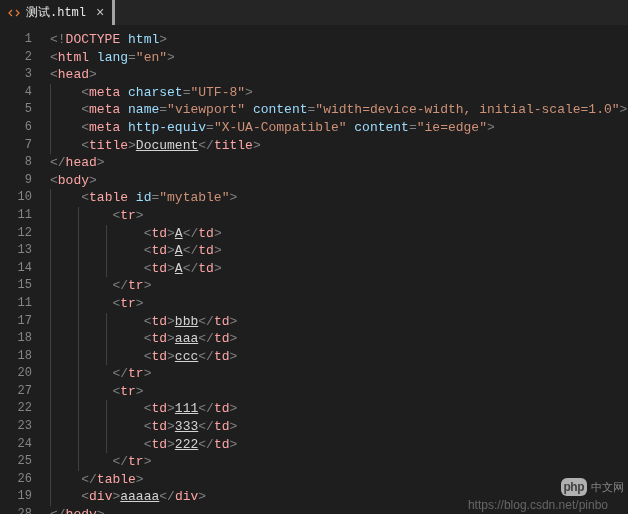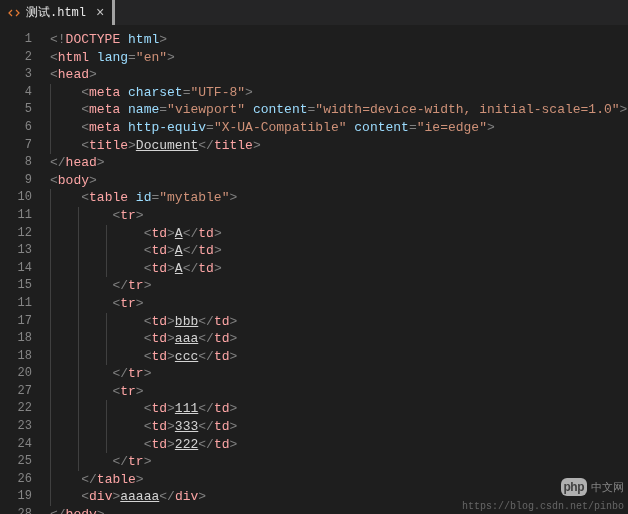--- a/index.html
+++ b/index.html
@@ -98,25 +98,25 @@
       background: #fff;
       color: #555;
       font-weight: bold;
       font-size: 12px;
       padding: 2px 3px;
       border-radius: 6px;
       letter-spacing: -0.5px;
     }
     .footer-link {
       position: absolute;
-      right: 4px;
+      right: 20px;
       bottom: 2px;
-      font-size: 10px;
+      font-size: 12px;
       color: #666;
-      font-family: Liberation Mono, monospace;
+      font-family: Liberation Sans, sans-serif;
     }
   </style>
 </head>
 <body>
 
 <div class="tab-bar">
   <div class="tab">
     <span class="tab-icon">
       <svg width="12" height="12" viewBox="0 0 24 24" fill="none" stroke="currentColor" stroke-width="2.5">
           <polyline points="16 18 22 12 16 6"></polyline>

